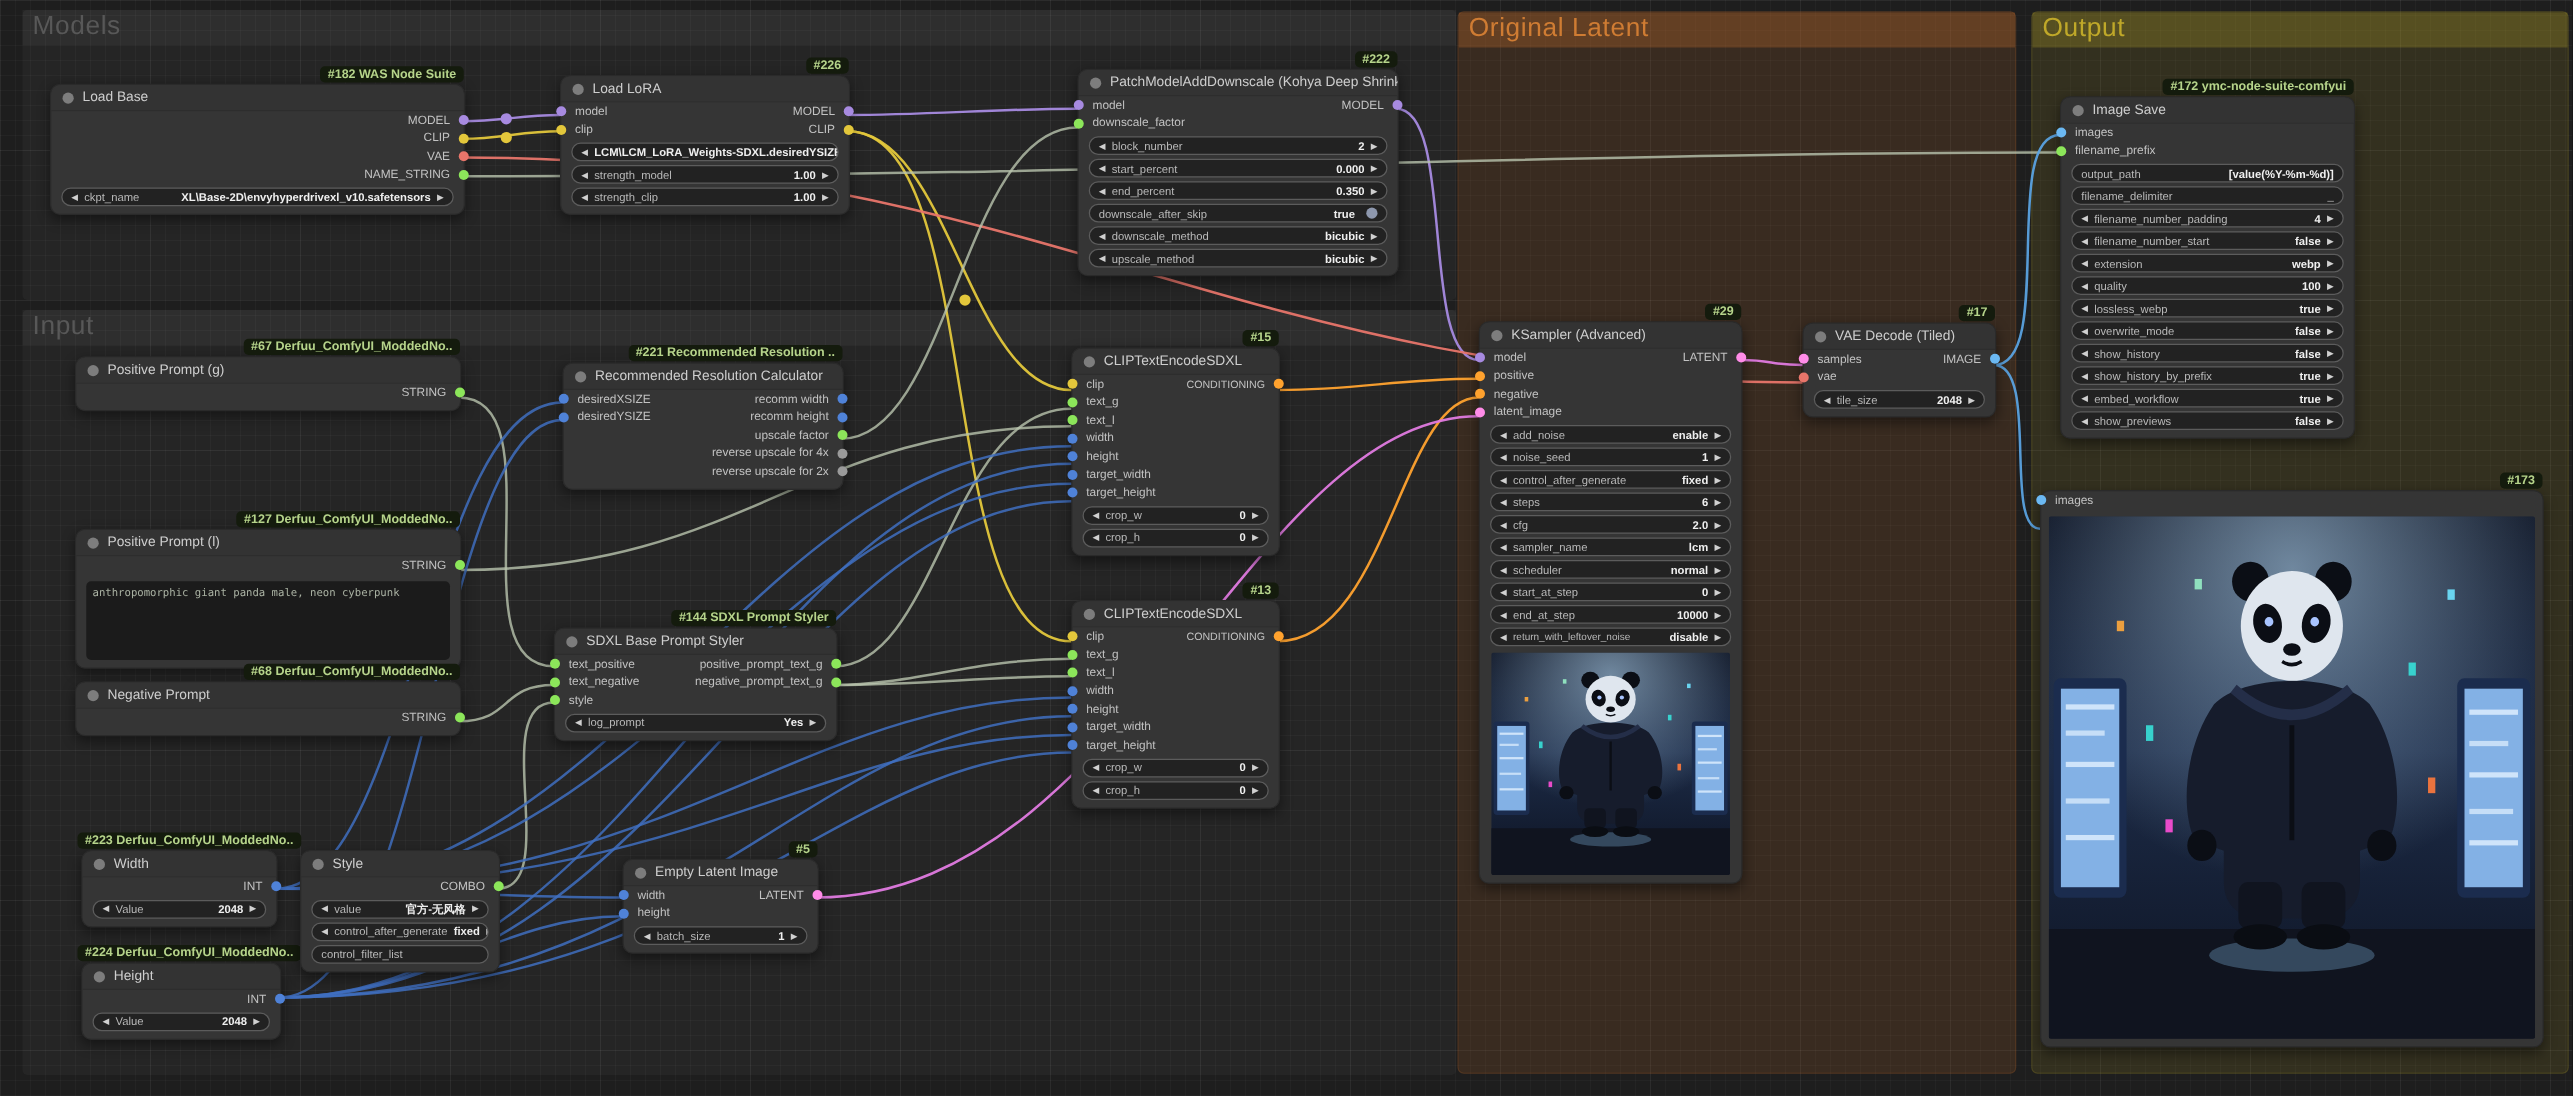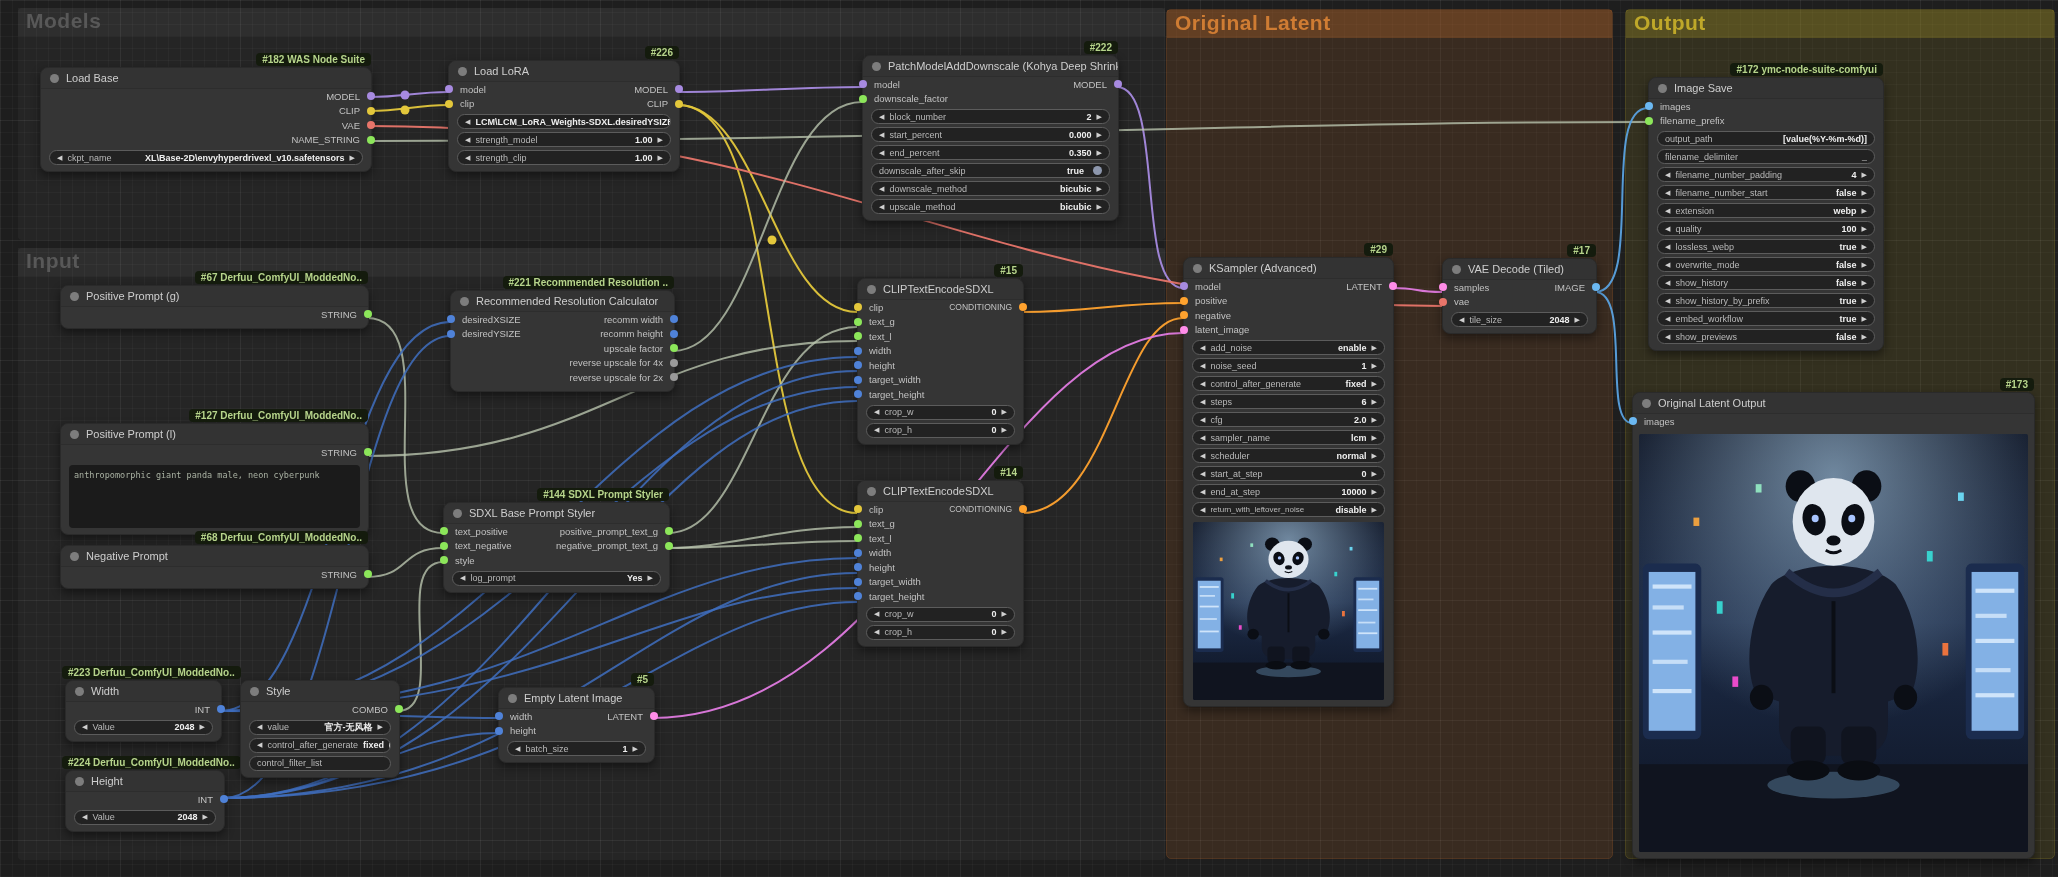--- a/index.html
+++ b/index.html
@@ -5,21 +5,21 @@
   html,body{margin:0;padding:0;background:#141414;font-family:"Liberation Sans",sans-serif;}
   #canvas{position:relative;width:2058px;height:877px;overflow:hidden;
     background-color:#1e1e1e;
     background-image:
       linear-gradient(rgba(255,255,255,0.028) 1px,transparent 1px),
       linear-gradient(90deg,rgba(255,255,255,0.028) 1px,transparent 1px),
       linear-gradient(rgba(255,255,255,0.035) 1px,transparent 1px),
       linear-gradient(90deg,rgba(255,255,255,0.035) 1px,transparent 1px);
     background-size:12px 12px,12px 12px,120px 120px,120px 120px;}
   .group{position:absolute;border-radius:4px;z-index:0;}
-  .gheader{height:26px;padding:1px 8px;font-size:21px;font-weight:bold;letter-spacing:.5px;overflow:hidden;white-space:nowrap;}
+  .gheader{height:26px;padding:1px 8px;font-size:21px;font-weight:normal;letter-spacing:.5px;overflow:hidden;white-space:nowrap;}
   .g-plain{background:rgba(255,255,255,0.035);}
   .g-plain .gheader{background:rgba(255,255,255,0.045);color:#585858;}
   .g-orange{background:rgba(199,110,42,0.16);outline:1px solid rgba(199,110,42,0.30);}
   .g-orange .gheader{background:rgba(199,110,42,0.30);color:#cf7c33;}
   .g-olive{background:rgba(190,170,40,0.13);outline:1px solid rgba(190,170,40,0.28);}
   .g-olive .gheader{background:rgba(190,170,40,0.26);color:#bfa829;}
   #links{position:absolute;left:0;top:0;z-index:1;pointer-events:none;}
   .lk{fill:none;stroke-width:2;opacity:.95;stroke-linecap:round;}
   .l-model{stroke:#a78ae0}.l-clip{stroke:#e3c73b}.l-vae{stroke:#e8756a}
   .l-str{stroke:#b9c4ae;opacity:.8}.l-int{stroke:#3f6fc0;opacity:.85}
@@ -516,21 +516,21 @@
       </div>
     <div class="widget">
         <span class="arr">◀</span>
         <span>crop_h</span>
         <span class="wvalue">0</span>
         <span class="arr">▶</span>
       </div>
   </div>
 
   <div class="node" style="left:857px;top:480px;width:165px">
-    <div class="badge" style="right:0">#14</div>
+    <div class="badge" style="right:0">#13</div>
     <div class="node-title">
         <i class="tdot"></i>
         <span>CLIPTextEncodeSDXL</span>
       </div>
     <div class="row">
         <i class="dot in c-clip"></i>
         <span class="lbl-l">clip</span>
         <span class="lbl-r" style="font-size:8.5px">CONDITIONING</span>
         <i class="dot out c-cond"></i>
       </div>
@@ -764,24 +764,20 @@
     <div class="widget">
         <span class="arr">◀</span>
         <span>show_previews</span>
         <span class="wvalue">false</span>
         <span class="arr">▶</span>
       </div>
   </div>
 
   <div class="node" style="left:1632px;top:392px;width:401px">
     <div class="badge" style="right:0">#173</div>
-    <div class="node-title">
-        <i class="tdot"></i>
-        <span>Original Latent Output</span>
-      </div>
     <div class="row">
         <i class="dot in c-img"></i>
         <span class="lbl-l">images</span>
       </div>
     <svg class="preview-img" width="389" height="418" viewBox="0 0 100 100" preserveAspectRatio="none">
         <use href="#pandaScene"></use>
       </svg>
   </div>
 
 </div>

